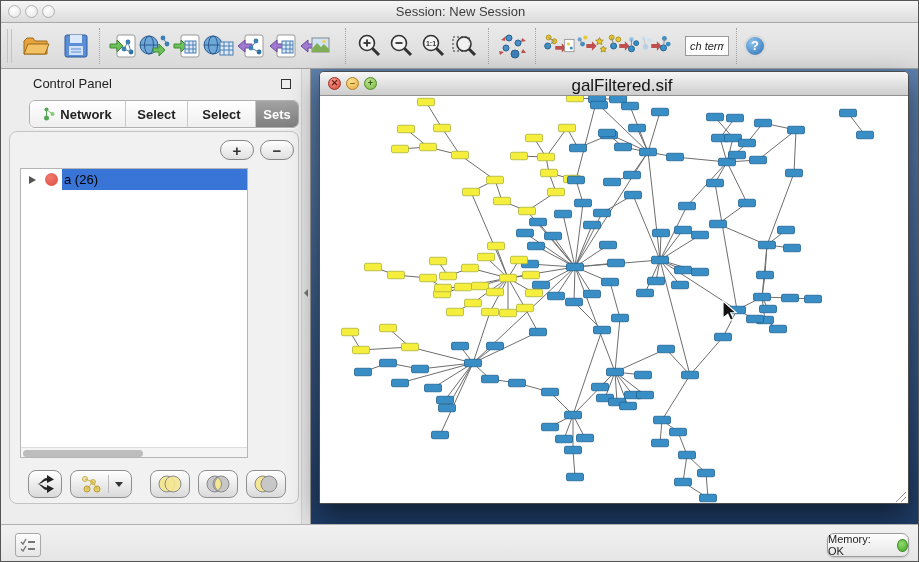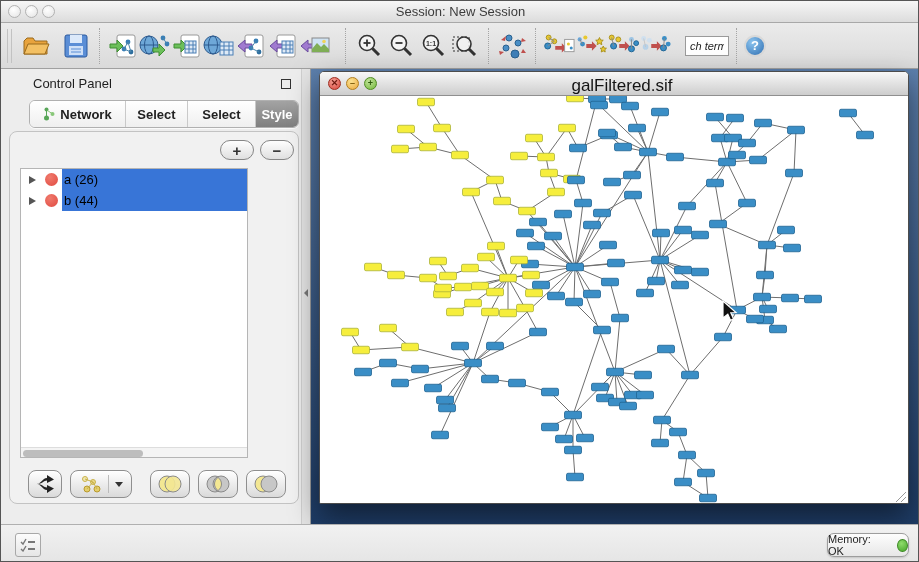--- a/index.html
+++ b/index.html
@@ -331,38 +331,33 @@
         </svg>
         <span>Network</span>
       </div>
       <div class="tab" style="width:62px">
         <span>Select</span>
       </div>
       <div class="tab" style="width:68px">
         <span>Select</span>
       </div>
       <div class="tab active" style="flex:1">
-        <span>Style</span>
+        <span>Sets</span>
       </div>
     </div>
 
     <div class="groupbox">
       <div class="pmbtn" style="left:210px">+</div>
       <div class="pmbtn" style="left:250px">−</div>
 
       <div class="listbox">
         <div class="lrow">
           <div class="tri"></div>
           <div class="reddot"></div>
           <div class="row-band" style="background: rgb(56, 117, 215);">a (26)</div>
-        </div>
-        <div class="lrow">
-          <div class="tri"></div>
-          <div class="reddot"></div>
-          <div class="row-band" style="background: rgb(56, 117, 215);">b (44)</div>
         </div>
         <div class="hscroll">
           <div class="hthumb"></div>
         </div>
       </div>
 
       <div class="setbtn" style="left:18px;top:338px;width:34px">
         <svg width="22" height="20" viewBox="0 0 22 20">
           <path d="M2 10 C8 10 8 4 13 4 L13 1 L20 5.5 L13 9 L13 6.5 C9.5 6.5 9 10 2 10 Z" fill="#222"></path>
           <path d="M2 10 C8 10 8 16 13 16 L13 19 L20 14.5 L13 11 L13 13.5 C9.5 13.5 9 10 2 10 Z" fill="#222"></path>

